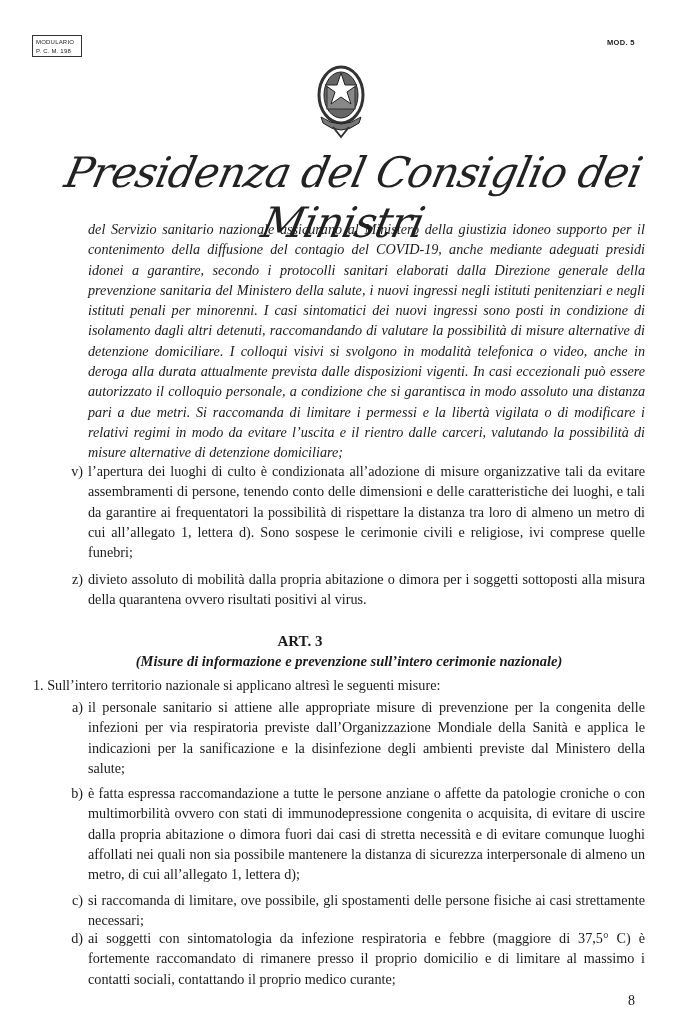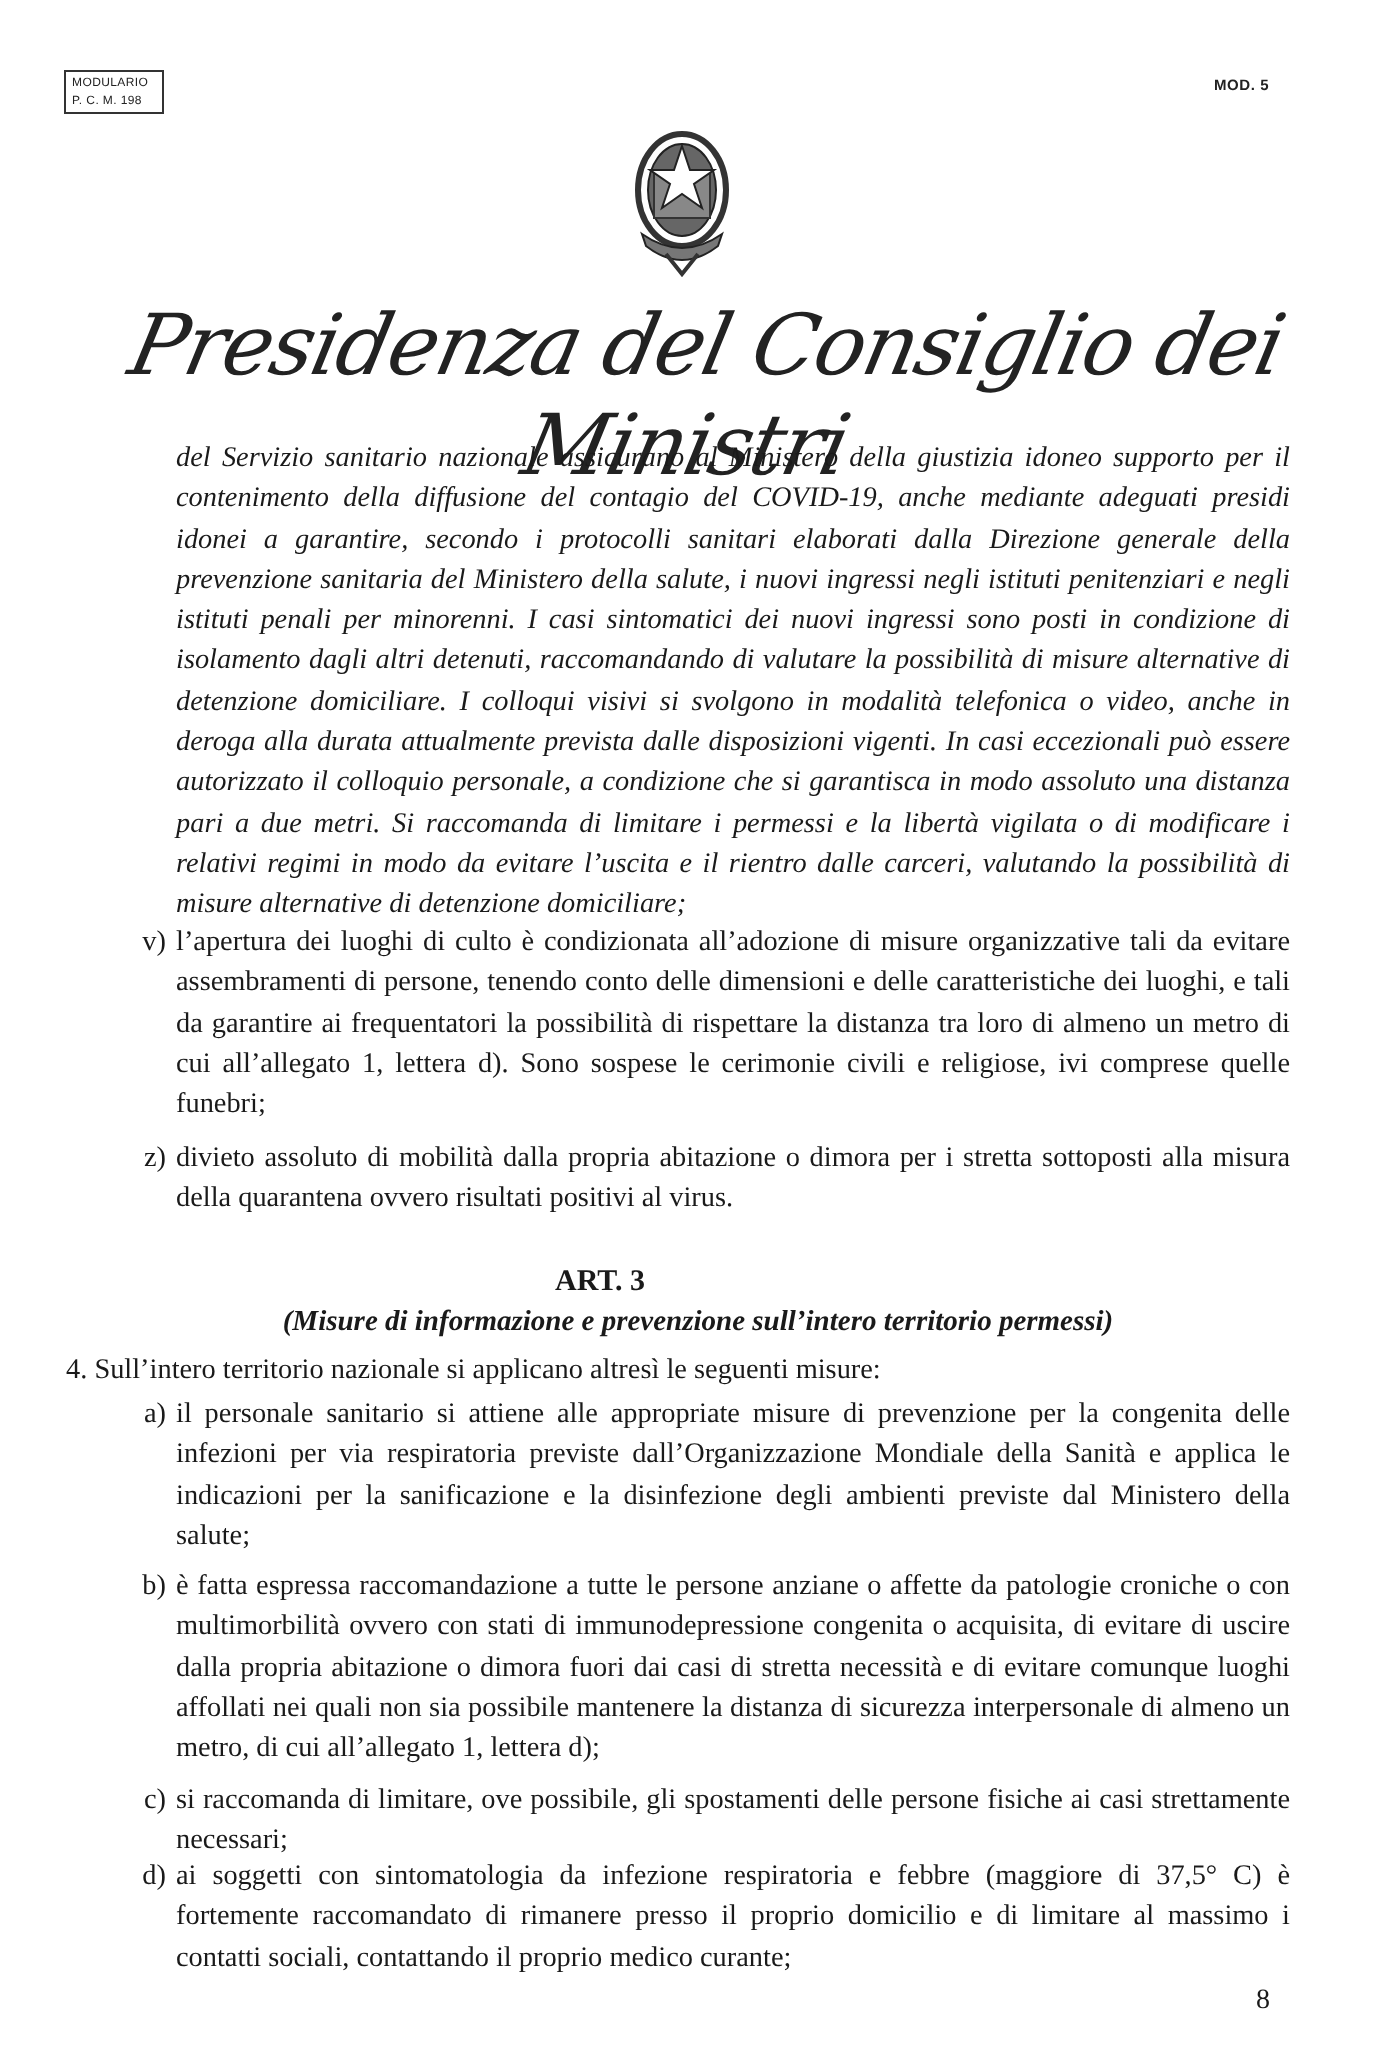--- a/index.html
+++ b/index.html
@@ -60,26 +60,26 @@
 
 <div class="body-text p-cont">del Servizio sanitario nazionale assicurano al Ministero della giustizia idoneo supporto per il contenimento della diffusione del contagio del COVID-19, anche mediante adeguati presidi idonei a garantire, secondo i protocolli sanitari elaborati dalla Direzione generale della prevenzione sanitaria del Ministero della salute, i nuovi ingressi negli istituti penitenziari e negli istituti penali per minorenni. I casi sintomatici dei nuovi ingressi sono posti in condizione di isolamento dagli altri detenuti, raccomandando di valutare la possibilità di misure alternative di detenzione domiciliare. I colloqui visivi si svolgono in modalità telefonica o video, anche in deroga alla durata attualmente prevista dalle disposizioni vigenti. In casi eccezionali può essere autorizzato il colloquio personale, a condizione che si garantisca in modo assoluto una distanza pari a due metri. Si raccomanda di limitare i permessi e la libertà vigilata o di modificare i relativi regimi in modo da evitare l’uscita e il rientro dalle carceri, valutando la possibilità di misure alternative di detenzione domiciliare;</div>
 
 <div class="item item-v">
   <span class="label">v)</span>
   <span>l’apertura dei luoghi di culto è condizionata all’adozione di misure organizzative tali da evitare assembramenti di persone, tenendo conto delle dimensioni e delle caratteristiche dei luoghi, e tali da garantire ai frequentatori la possibilità di rispettare la distanza tra loro di almeno un metro di cui all’allegato 1, lettera d). Sono sospese le cerimonie civili e religiose, ivi comprese quelle funebri;</span>
 </div>
 
 <div class="item item-z">
   <span class="label">z)</span>
-  <span>divieto assoluto di mobilità dalla propria abitazione o dimora per i stretta sottoposti alla misura della quarantena ovvero risultati positivi al virus.</span>
+  <span>divieto assoluto di mobilità dalla propria abitazione o dimora per i soggetti sottoposti alla misura della quarantena ovvero risultati positivi al virus.</span>
 </div>
 
 <div class="art-title">ART. 3</div>
-<div class="art-sub">(Misure di informazione e prevenzione sull’intero territorio permessi)</div>
-<div class="para1">4. Sull’intero territorio nazionale si applicano altresì le seguenti misure:</div>
+<div class="art-sub">(Misure di informazione e prevenzione sull’intero cerimonie nazionale)</div>
+<div class="para1">1. Sull’intero territorio nazionale si applicano altresì le seguenti misure:</div>
 
 <div class="sub sub-a">
   <span class="label">a)</span>
   <span>il personale sanitario si attiene alle appropriate misure di prevenzione per la congenita delle infezioni per via respiratoria previste dall’Organizzazione Mondiale della Sanità e applica le indicazioni per la sanificazione e la disinfezione degli ambienti previste dal Ministero della salute;</span>
 </div>
 <div class="sub sub-b">
   <span class="label">b)</span>
   <span>è fatta espressa raccomandazione a tutte le persone anziane o affette da patologie croniche o con multimorbilità ovvero con stati di immunodepressione congenita o acquisita, di evitare di uscire dalla propria abitazione o dimora fuori dai casi di stretta necessità e di evitare comunque luoghi affollati nei quali non sia possibile mantenere la distanza di sicurezza interpersonale di almeno un metro, di cui all’allegato 1, lettera d);</span>
 </div>
 <div class="sub sub-c">

